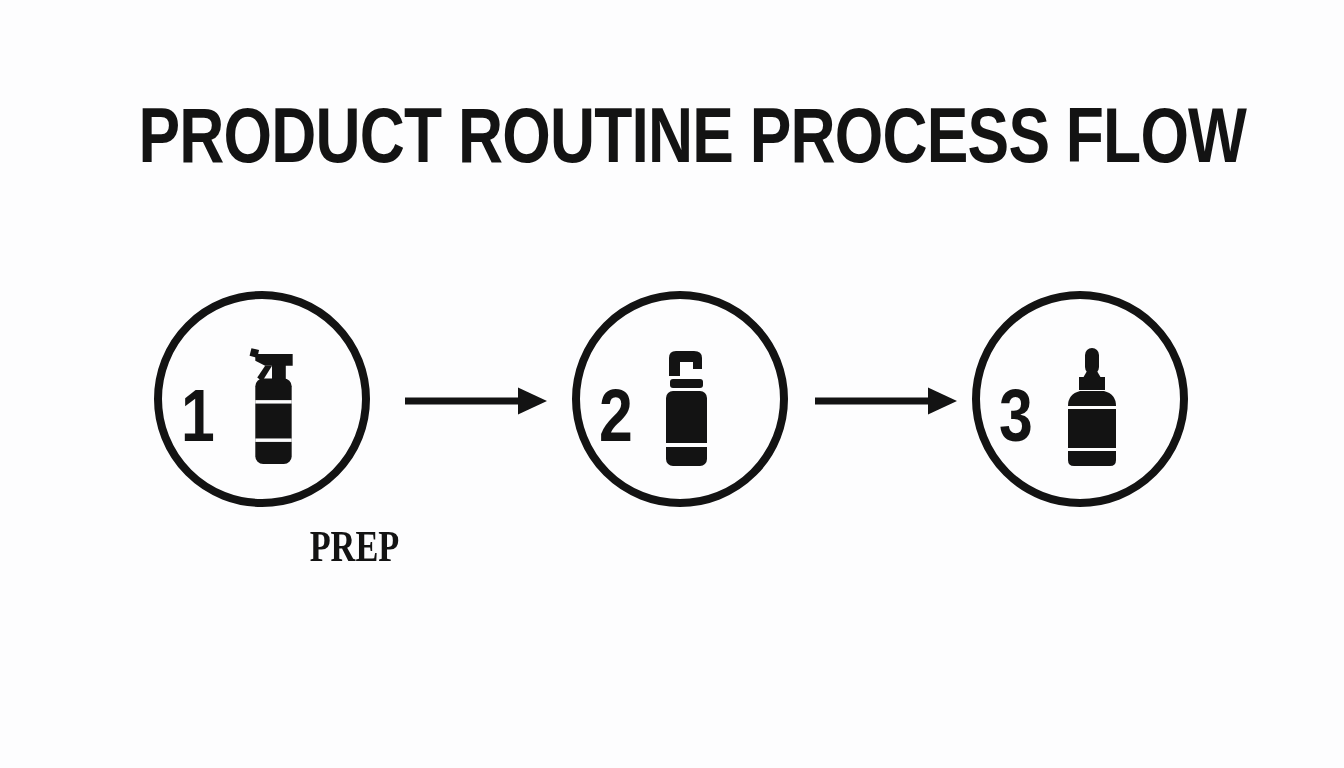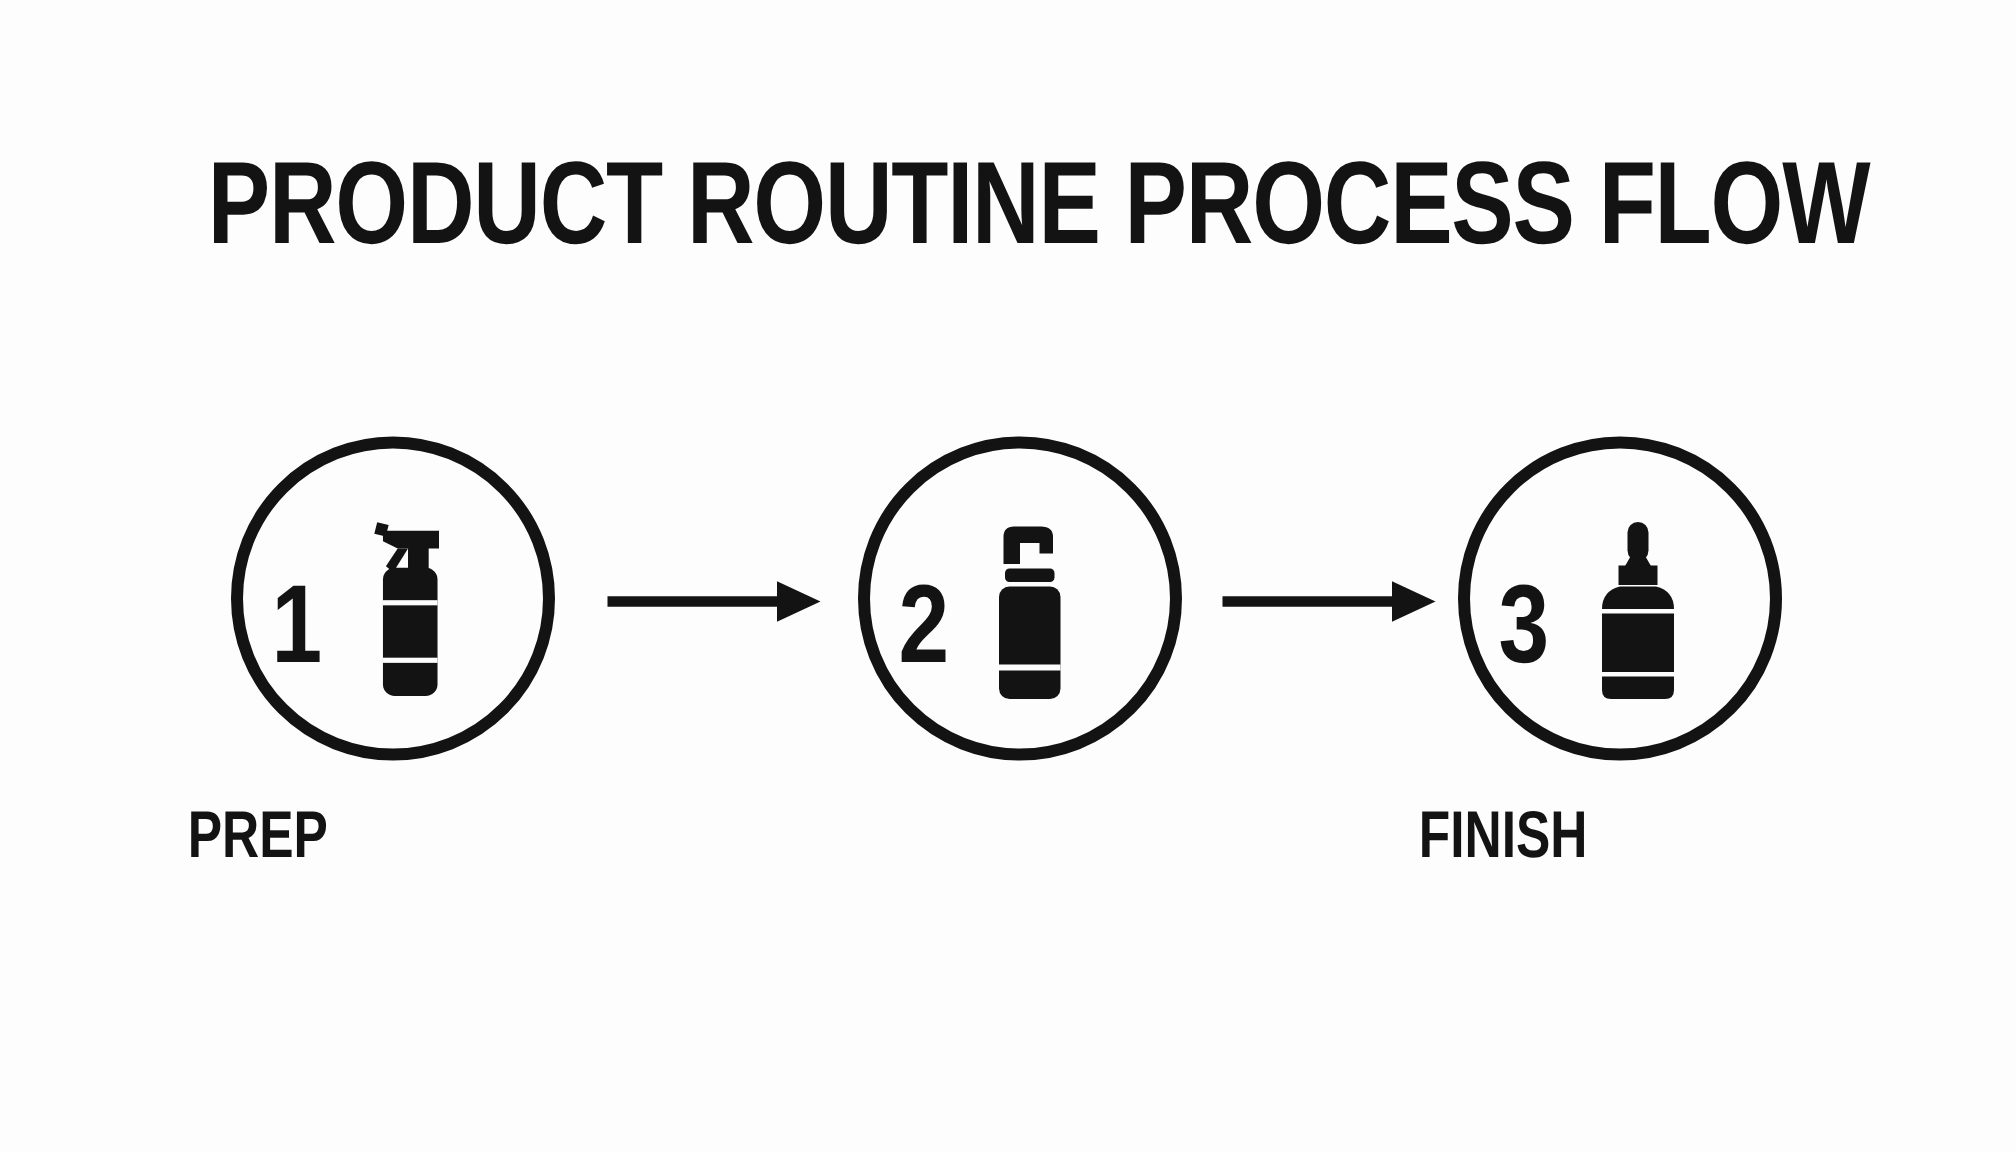--- a/index.html
+++ b/index.html
@@ -72,24 +72,25 @@
     position: absolute;
     display: block;
   }
   .spray   { left: 87px; top: 49px; width: 48px; height: 118px; }
   .pump    { left: 86px; top: 51px; width: 42px; height: 116px; }
   .dropper { left: 88px; top: 49px; width: 48px; height: 120px; }
 
   .label-wrap {
     position: absolute;
     left: -42px;
-    top: 244px;
+    top: 234px;
     width: 300px;
-    text-align: left;
+    text-align: right;
     white-space: nowrap;
+    font-family: Liberation Serif, serif;
   }
   .label-text {
     display: inline-block;
     font-size: 44px;
     font-weight: 700;
     line-height: 1;
     color: #131313;
     transform: scaleX(0.78);
     transform-origin: 50% 50%;
   }
@@ -164,18 +165,15 @@
         <g fill="#131313">
           <rect x="17" y="0" width="14" height="26" rx="7"></rect>
           <path d="M19 23 L29 23 L33 30 L15 30 Z"></path>
           <rect x="11" y="29" width="26" height="13"></rect>
           <path d="M12 43 Q0 46 0 58 L48 58 Q48 46 36 43 Z"></path>
           <rect x="0" y="61" width="48" height="39"></rect>
           <path d="M0 103 L48 103 L48 112 Q48 118 42 118 L6 118 Q0 118 0 112 Z"></path>
         </g>
       </svg>
     </div>
-    <div class="label-wrap">
-      <span class="label-text">FINISH</span>
-    </div>
   </div>
 
 </div>
 
 </body></html>

